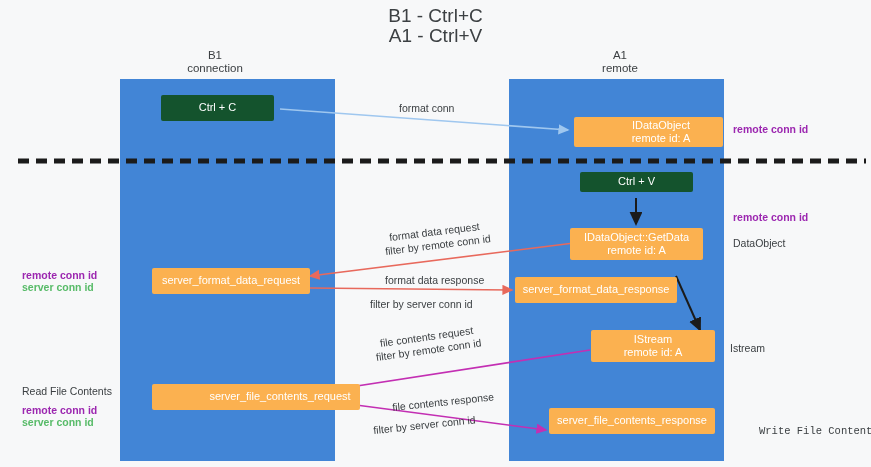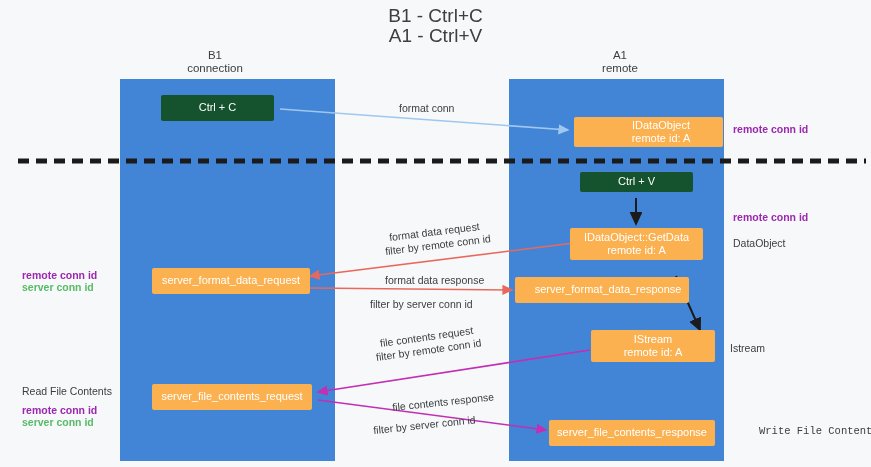--- a/index.html
+++ b/index.html
@@ -107,34 +107,34 @@
 
   <div class="node orange" style="left:570px;top:228px;width:133px;height:32px;">
     <span>IDataObject::GetData</span>
     <span>remote id: A</span>
   </div>
 
   <div class="node orange" style="left:152px;top:268px;width:158px;height:26px;">
     <span>server_format_data_request</span>
   </div>
 
-  <div class="node orange" style="left:515px;top:277px;width:162px;height:26px;padding-left:12px;">
+  <div class="node orange" style="left:515px;top:277px;width:162px;height:26px;">
     <span>server_format_data_response</span>
   </div>
 
   <div class="node orange" style="left:591px;top:330px;width:124px;height:32px;">
     <span>IStream</span>
     <span>remote id: A</span>
   </div>
 
-  <div class="node orange" style="left:152px;top:384px;width:160px;height:26px;">
+  <div class="node orange" style="left:152px;top:384px;width:160px;height:26px;padding-left:48px;">
     <span>server_file_contents_request</span>
   </div>
 
-  <div class="node orange" style="left:549px;top:420px;width:166px;height:26px;">
+  <div class="node orange" style="left:549px;top:408px;width:166px;height:26px;">
     <span>server_file_contents_response</span>
   </div>
 
   <div class="lbl plain" style="left:399px;top:102px;">format conn</div>
 
   <div class="lbl rot" style="left:390px;top:231px;transform:rotate(-7deg);">
     <span class="plain">format data request</span>
   </div>
   <div class="lbl rot" style="left:386px;top:245px;transform:rotate(-7deg);">
     <span class="plain">filter by</span>

